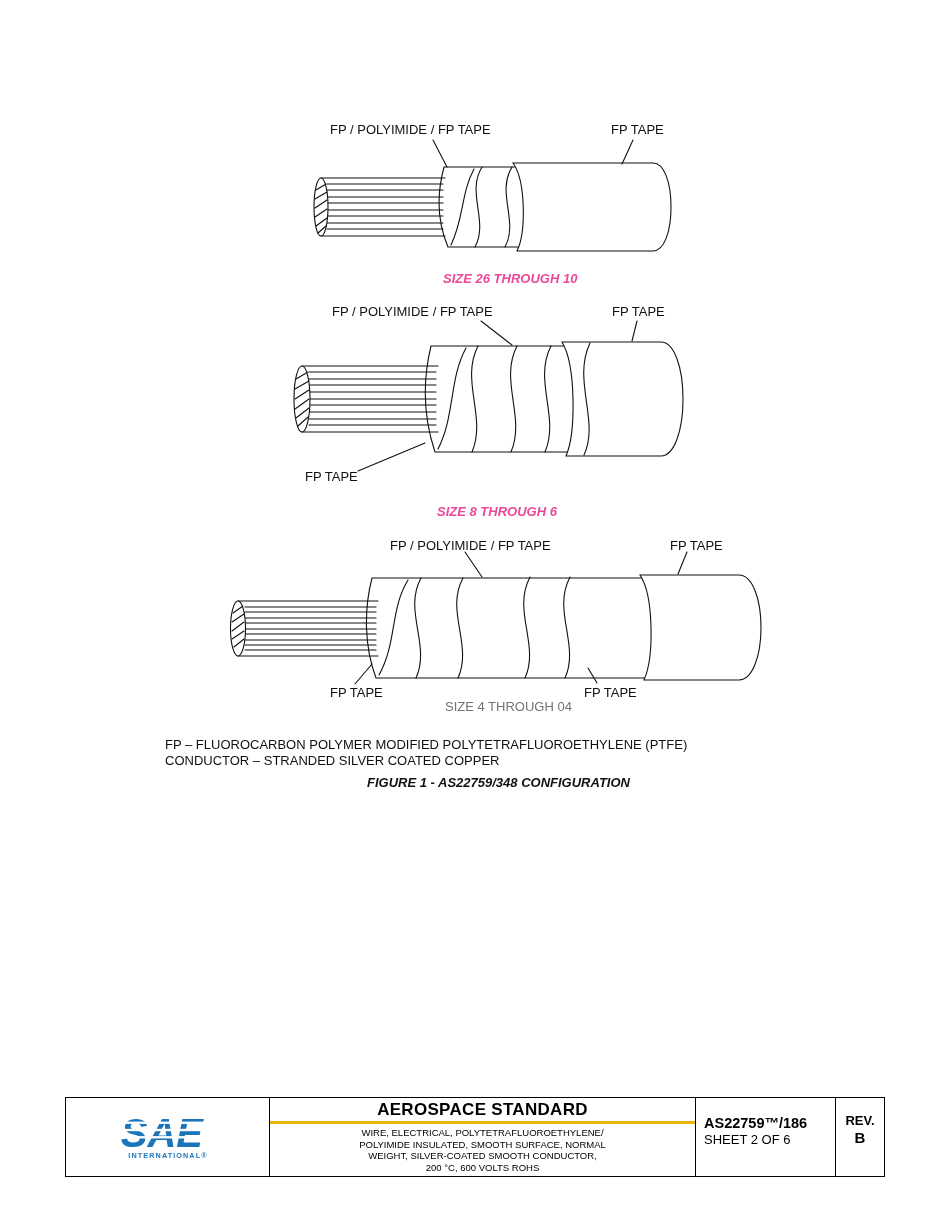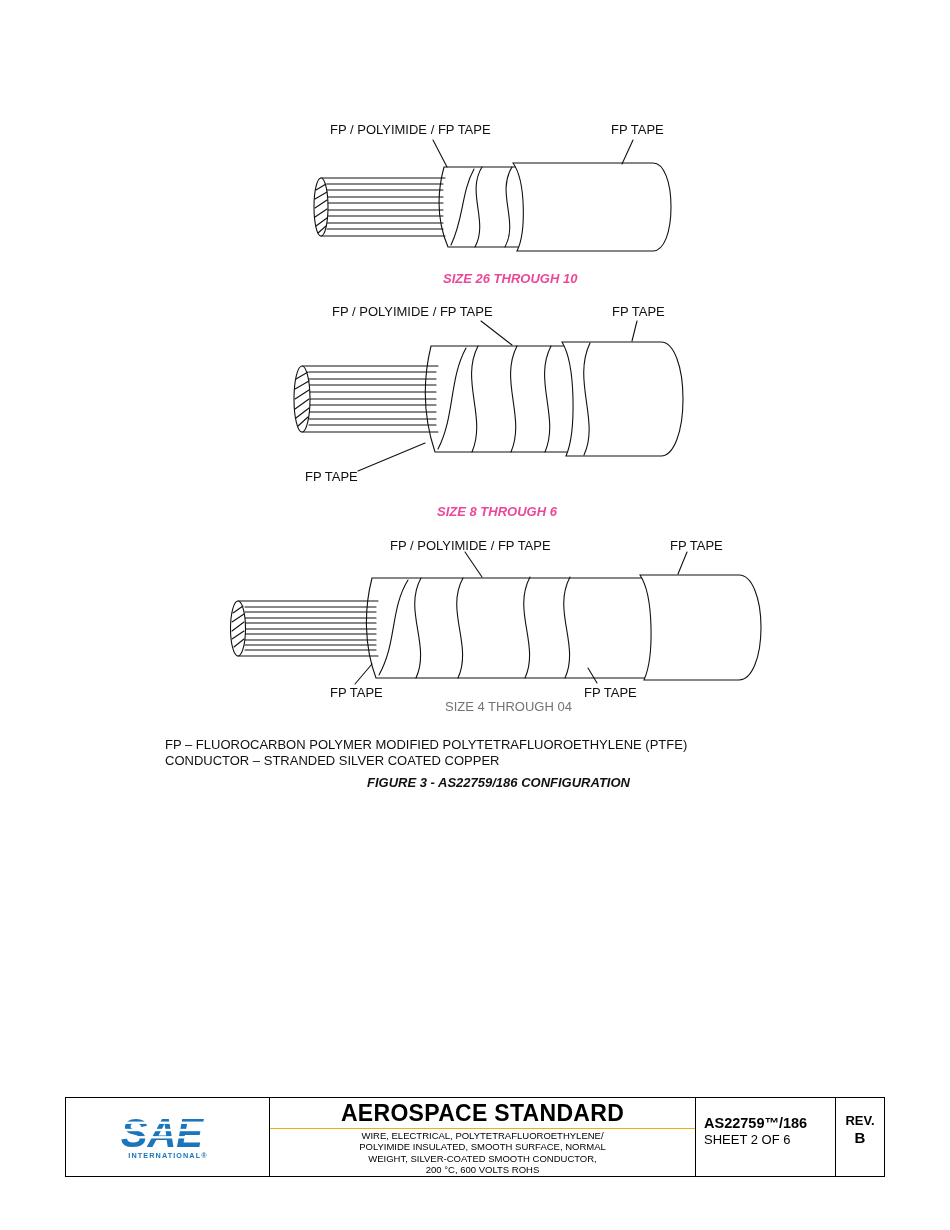--- a/index.html
+++ b/index.html
@@ -12,21 +12,21 @@
   .cap { position:absolute; font-size:13px; font-weight:bold; font-style:italic; white-space:nowrap; color:#ec4899; }
   .cap-plain { position:absolute; font-size:13px; white-space:nowrap; color:#737373; }
   svg.cable { position:absolute; overflow:visible; }
   .notes { position:absolute; left:165px; top:721px; font-size:13px; line-height:15.5px; color:#111; }
   .figcap { position:absolute; left:367px; top:759px; font-size:13px; font-weight:bold; font-style:italic; color:#111; }
 
   .titleblock { position:absolute; left:65px; top:1081px; width:820px; height:80px;
                 border:1.5px solid #000; display:flex; background:#fff; }
   .tb-logo { width:204px; border-right:1.5px solid #000; display:flex; align-items:center; justify-content:center; }
   .tb-main { flex:1; display:flex; flex-direction:column; border-right:1.5px solid #000; }
-  .tb-title { font-size:23px; font-weight:bold; text-align:center; padding:2px 0 1px; border-bottom:1px solid #eab308; letter-spacing:0.3px; }
+  .tb-title { font-size:17px; font-weight:bold; text-align:center; padding:2px 0 1px; border-bottom:3px solid #eab308; letter-spacing:0.3px; }
   .tb-sub { flex:1; display:flex; flex-direction:column; justify-content:center; text-align:center; font-size:9.5px; line-height:11.5px; }
   .tb-num { width:140px; border-right:1.5px solid #000; padding:17px 0 0 8px; }
   .tb-docnum { font-size:14.5px; font-weight:bold; white-space:nowrap; }
   .tb-sheet { font-size:13px; margin-top:1px; white-space:nowrap; }
   .tb-rev { width:48px; text-align:center; padding-top:15px; font-weight:bold; }
   .tb-rev-label { font-size:13px; }
   .tb-rev-value { font-size:15px; margin-top:1px; }
 </style>
 </head>
 <body>
@@ -154,21 +154,21 @@
 
   <div class="lbl" style="left:330px; top:669px;">FP TAPE</div>
   <div class="lbl" style="left:584px; top:669px;">FP TAPE</div>
   <div class="cap-plain" style="left:445px; top:683px;">SIZE 4 THROUGH 04</div>
 
   <div class="notes">
     <div>FP – FLUOROCARBON POLYMER MODIFIED POLYTETRAFLUOROETHYLENE (PTFE)</div>
     <div>CONDUCTOR – STRANDED SILVER COATED COPPER</div>
   </div>
 
-  <div class="figcap">FIGURE 3 - AS22759/186 CONFIGURATION</div>
+  <div class="figcap">FIGURE 1 - AS22759/348 CONFIGURATION</div>
 
   <div class="titleblock">
     <div class="tb-logo">
       <svg width="118" height="54" viewBox="0 0 130 58" style="overflow:visible">
         <text x="13" y="40" font-size="44" font-weight="bold" font-style="italic" fill="#1b75bb" font-family="'Liberation Sans',sans-serif">SAE</text>
         <g fill="#ffffff">
           <rect x="8" y="12" width="112" height="2.6"></rect>
           <rect x="8" y="20" width="112" height="2.6"></rect>
           <rect x="8" y="28" width="112" height="2.6"></rect>
         </g>

